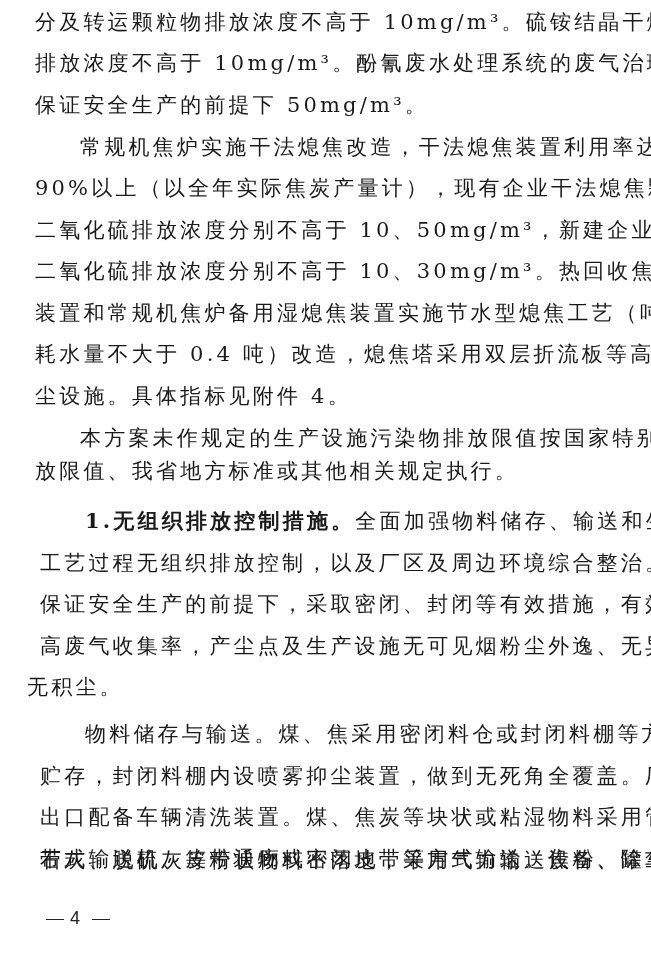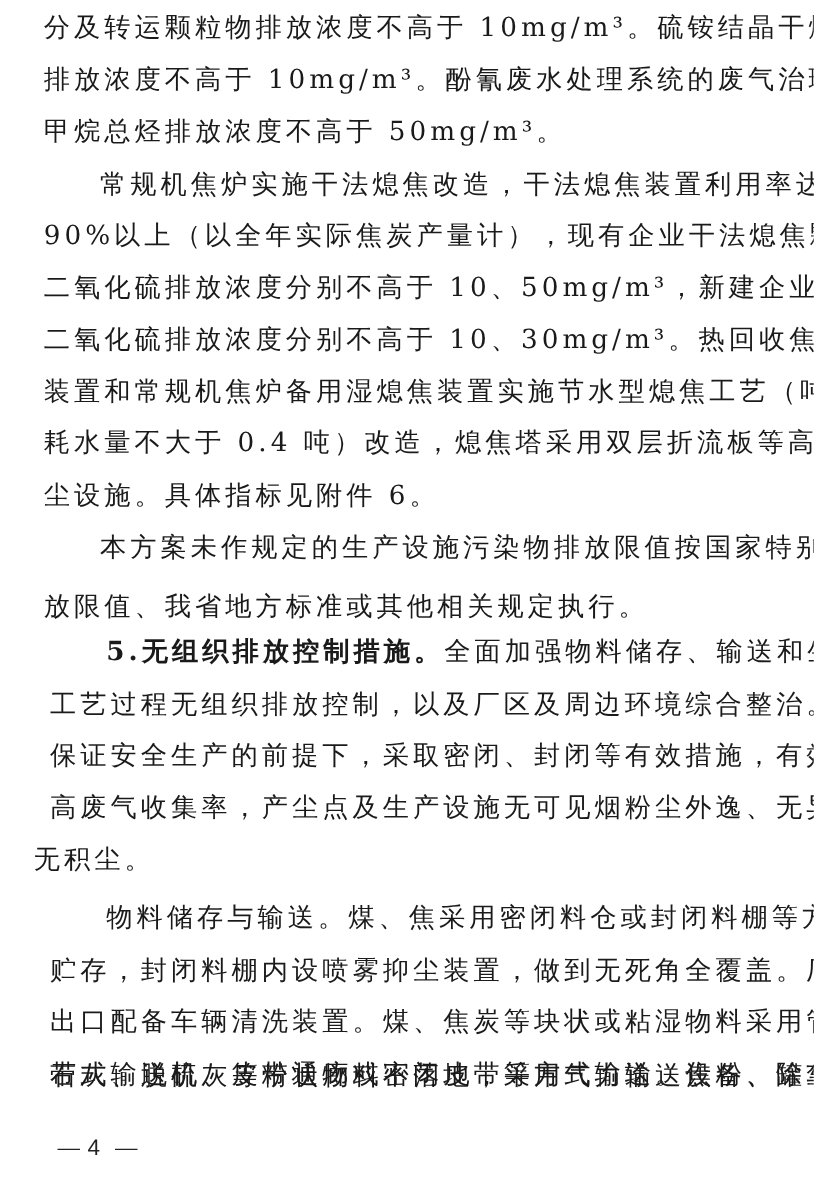--- a/index.html
+++ b/index.html
@@ -17,35 +17,35 @@
     font-size: 18px; color: #222; letter-spacing: 6px;
   }
   .dash { display: inline-block; width: 18px; height: 1px; background: #222; vertical-align: middle; margin: 0 6px; }
 </style>
 </head>
 <body>
 
 <div>
   <div class="line" style="left:35px;top:8px;">分及转运颗粒物排放浓度不高于 10mg/m³。硫铵结晶干燥颗粒物</div>
   <div class="line" style="left:35px;top:49px;">排放浓度不高于 10mg/m³。酚氰废水处理系统的废气治理设施非</div>
-  <div class="line" style="left:35px;top:91px;">甲烷总烃排放浓度不高于 50mg/m³。</div>
+  <div class="line" style="left:35px;top:91px;">保证安全生产的前提下 50mg/m³。</div>
 
   <div class="line" style="left:80px;top:133px;">常规机焦炉实施干法熄焦改造，干法熄焦装置利用率达到</div>
   <div class="line" style="left:35px;top:174px;">90%以上（以全年实际焦炭产量计），现有企业干法熄焦颗粒物、</div>
   <div class="line" style="left:35px;top:216px;">二氧化硫排放浓度分别不高于 10、50mg/m³，新建企业颗粒物、</div>
   <div class="line" style="left:35px;top:257px;">二氧化硫排放浓度分别不高于 10、30mg/m³。热回收焦炉湿熄焦</div>
   <div class="line" style="left:35px;top:299px;">装置和常规机焦炉备用湿熄焦装置实施节水型熄焦工艺（吨焦</div>
   <div class="line" style="left:35px;top:340px;">耗水量不大于 0.4 吨）改造，熄焦塔采用双层折流板等高效抑</div>
-  <div class="line" style="left:35px;top:382px;">尘设施。具体指标见附件 6。</div>
+  <div class="line" style="left:35px;top:382px;">尘设施。具体指标见附件 4。</div>
 
   <div class="line" style="left:80px;top:424px;">本方案未作规定的生产设施污染物排放限值按国家特别排</div>
-  <div class="line" style="left:35px;top:471px;">放限值、我省地方标准或其他相关规定执行。</div>
+  <div class="line" style="left:35px;top:457px;">放限值、我省地方标准或其他相关规定执行。</div>
 
   <div class="line" style="left:85px;top:507px;">
-    <span class="bold">5.无组织排放控制措施。</span><span>全面加强物料储存、输送和生产</span>
+    <span class="bold">1.无组织排放控制措施。</span><span>全面加强物料储存、输送和生产</span>
   </div>
   <div class="line" style="left:40px;top:549px;">工艺过程无组织排放控制，以及厂区及周边环境综合整治。在</div>
   <div class="line" style="left:40px;top:590px;">保证安全生产的前提下，采取密闭、封闭等有效措施，有效提</div>
   <div class="line" style="left:40px;top:632px;">高废气收集率，产尘点及生产设施无可见烟粉尘外逸、无异味、</div>
   <div class="line" style="left:27px;top:673px;">无积尘。</div>
 
   <div class="line" style="left:85px;top:720px;">物料储存与输送。煤、焦采用密闭料仓或封闭料棚等方式</div>
   <div class="line" style="left:40px;top:762px;">贮存，封闭料棚内设喷雾抑尘装置，做到无死角全覆盖。厂区</div>
   <div class="line" style="left:40px;top:803px;">出口配备车辆清洗装置。煤、焦炭等块状或粘湿物料采用管状</div>
   <div class="line" style="left:40px;top:845px;">带式输送机、皮带通廊或密闭皮带等方式输送。焦粉、除尘灰、</div>

